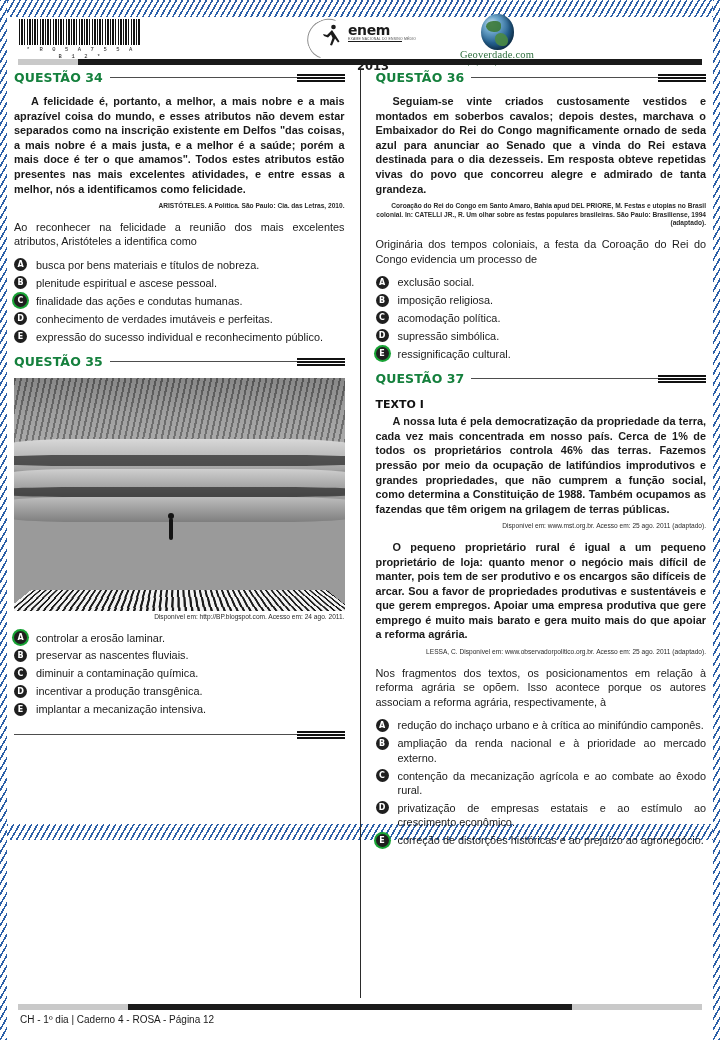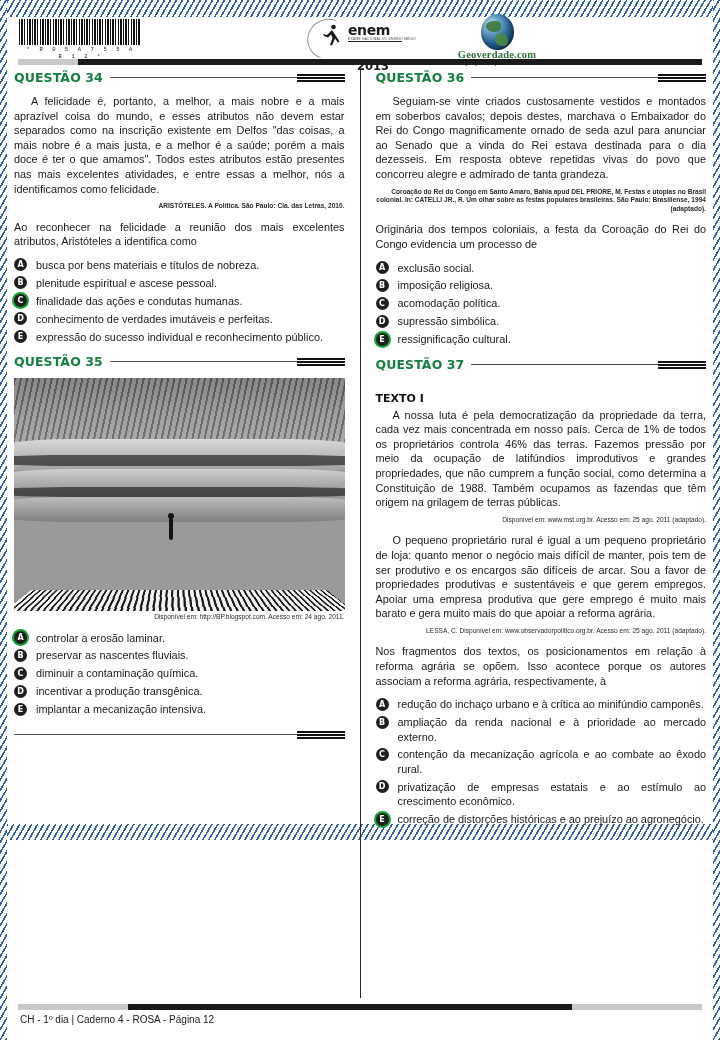--- a/index.html
+++ b/index.html
@@ -118,21 +118,20 @@
     font-weight: bold;
     font-size: 11.5px;
     color: #1b1b1b;
     margin-top: 16px;
   }
   .geo {
     position: absolute;
     left: 425px; top: -3px;
     width: 130px; height: 56px;
     text-align: center;
-    font-weight: bold;
   }
   .geo-globe {
     width: 33px; height: 36px;
     margin: 0 auto;
     border-radius: 50%;
     background:
       radial-gradient(circle at 32% 28%, #cfe4f2 0%, #6fa8cd 22%, #24608f 55%, #0d3355 100%);
     position: relative;
     overflow: hidden;
     box-shadow: inset -2px -2px 5px rgba(0,0,0,.45);
@@ -243,42 +242,42 @@
   }
 
   
   .passage {
     font-size: 10.9px;
     line-height: 14.6px;
     text-align: justify;
     color: #1a1a1a;
     margin: 0 0 6px 0;
   }
-  .passage.indent { text-indent: 17px; }
+  .passage.indent { text-indent: 17px; font-weight: bold; }
   .stem {
     font-size: 10.9px;
     line-height: 14.6px;
     text-align: justify;
     color: #1a1a1a;
     margin: 0 0 9px 0;
   }
   .source {
     font-size: 6.6px;
     line-height: 8.6px;
     text-align: right;
     color: #2a2a2a;
     font-weight: bold;
     margin: 2px 0 9px 0;
   }
   .source.plain { font-weight: normal; }
   .subtitle {
     font-family: "DejaVu Sans", sans-serif;
     font-weight: bold;
     font-size: 11px;
-    margin: 20px 0 3px 0;
+    margin: 12px 0 3px 0;
     color: #111;
   }
 
   
   .options { margin: 0 0 10px 0; }
   .option {
     display: flex;
     align-items: flex-start;
     margin-bottom: 3.5px;
   }

